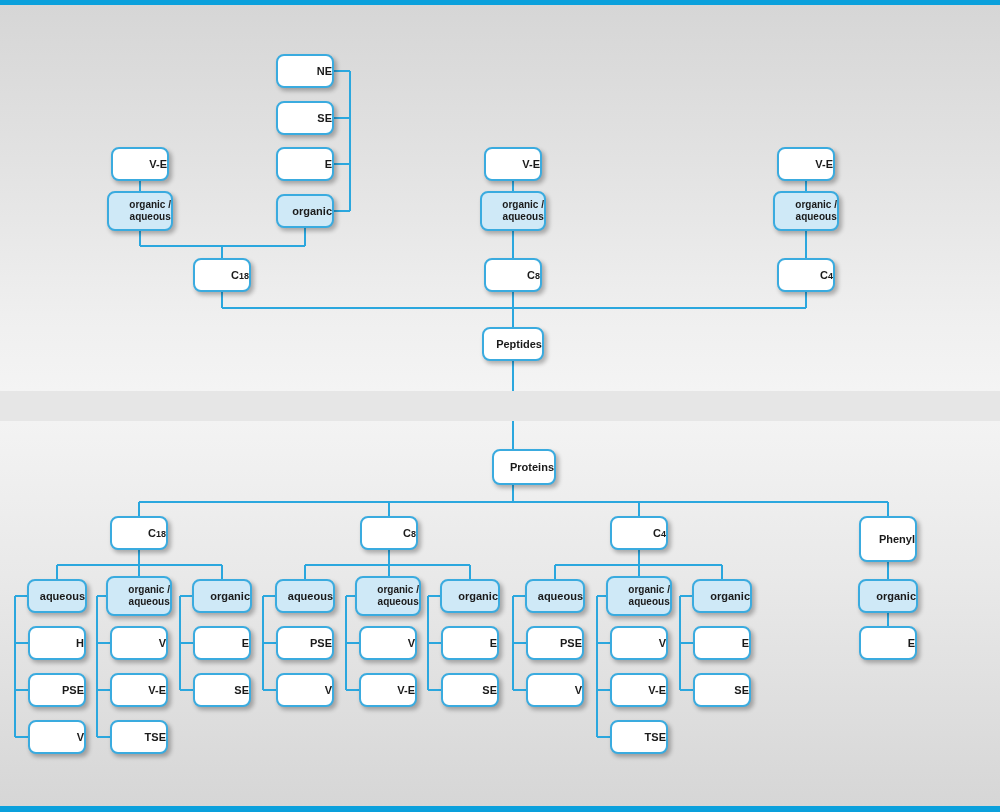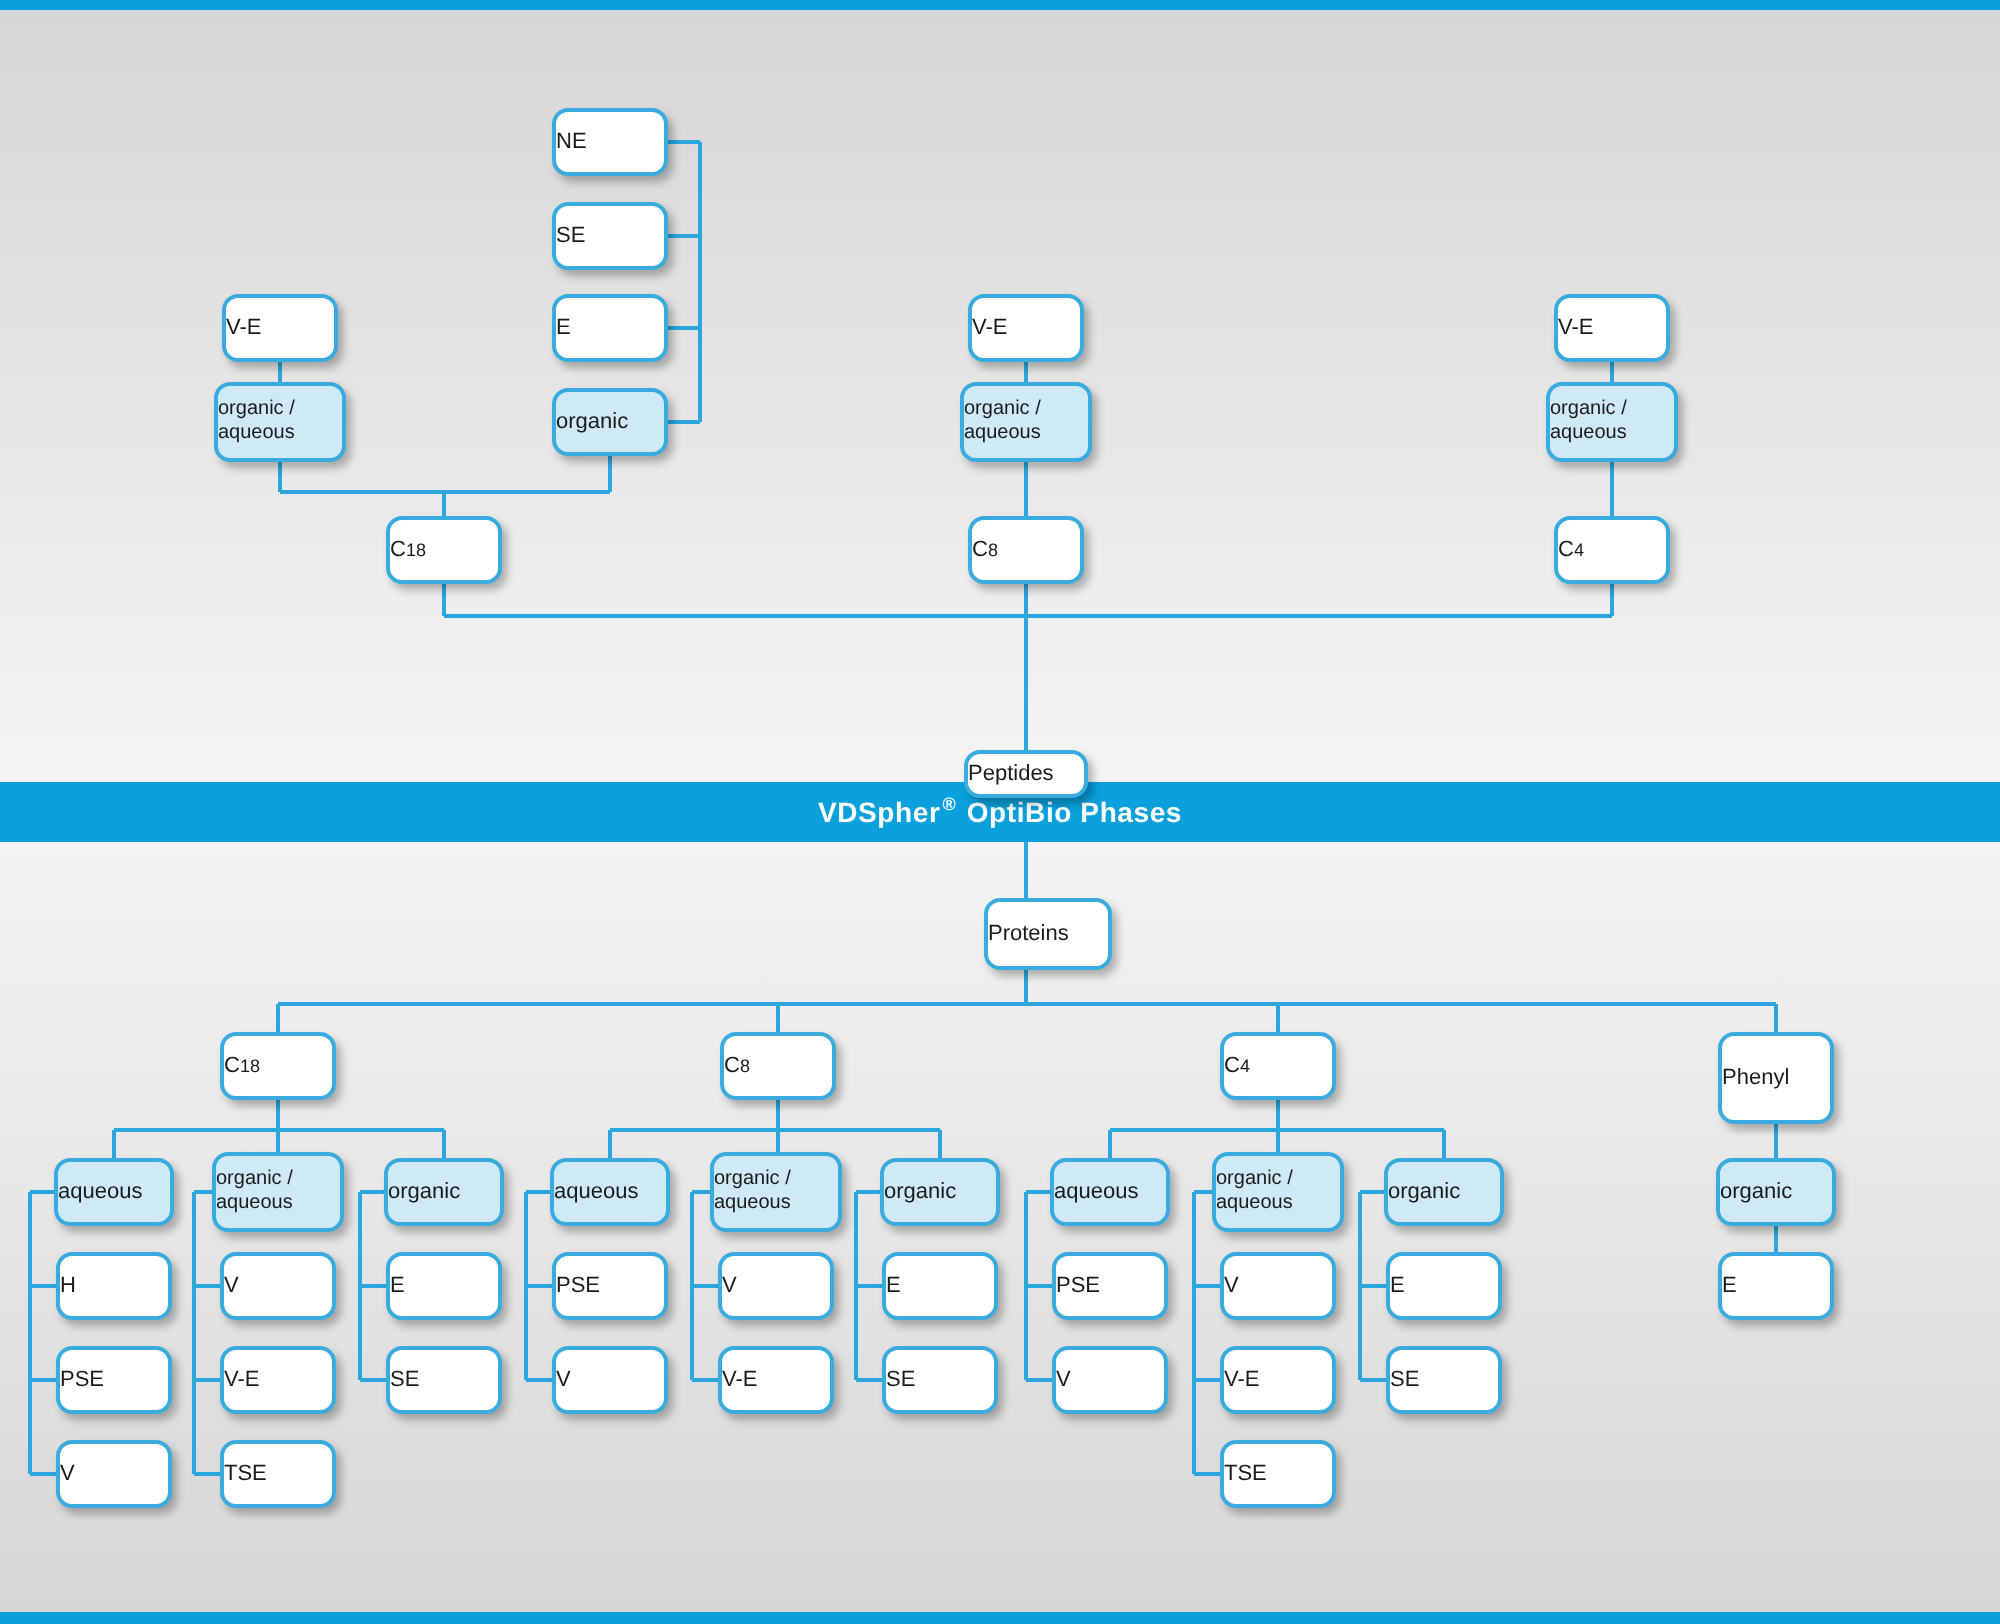--- a/index.html
+++ b/index.html
@@ -17,27 +17,27 @@
   #banner{
     position:absolute;left:0;top:391px;width:100%;height:30px;
     background:var(--accent,#0aa0dc);color:var(--banner-text,#fff);
     display:flex;align-items:center;justify-content:center;
     font-weight:bold;font-size:14px;letter-spacing:.3px;
   }
   #banner sup{font-size:9px;line-height:0;margin:0 1px;}
   #wires{position:absolute;left:0;top:0;}
   .node{
     position:absolute;box-sizing:border-box;
-    display:flex;align-items:center;justify-content:flex-start;text-align:center;
+    display:flex;align-items:center;justify-content:flex-end;text-align:center;
     background:var(--box-fill,#fff);
     border:2px solid var(--box-border,#3aabdf);
     border-radius:8px;
     box-shadow:2.5px 3px 4px rgba(0,0,0,.28);
     color:var(--text,#1a1a1a);
-    font-weight:normal;font-size:11px;line-height:1.1;
+    font-weight:bold;font-size:11px;line-height:1.1;
   }
   .node.highlight{background:var(--highlight-fill,#cfe9f7);}
   .node.twoline{font-size:10px;line-height:1.18;}
   .node .lbl{white-space:pre-line;}
   .digits{font-size:9px;}
 </style>
 </head>
 <body>
 
 <div id="canvas">
@@ -110,23 +110,20 @@
       <line x1="597" y1="596" x2="639" y2="596" stroke="#2ba7de" stroke-width="2"></line>
       <line x1="597" y1="643" x2="639" y2="643" stroke="#2ba7de" stroke-width="2"></line>
       <line x1="597" y1="690" x2="639" y2="690" stroke="#2ba7de" stroke-width="2"></line>
       <line x1="597" y1="737" x2="639" y2="737" stroke="#2ba7de" stroke-width="2"></line>
       <line x1="680" y1="596" x2="680" y2="690" stroke="#2ba7de" stroke-width="2"></line>
       <line x1="680" y1="596" x2="722" y2="596" stroke="#2ba7de" stroke-width="2"></line>
       <line x1="680" y1="643" x2="722" y2="643" stroke="#2ba7de" stroke-width="2"></line>
       <line x1="680" y1="690" x2="722" y2="690" stroke="#2ba7de" stroke-width="2"></line>
     </svg>
 
-  <div id="banner">
-    <span id="banner-title">VDSpher<sup>®</sup> OptiBio Phases</span>
-  </div>
 
   <div id="nodes">
       <div class="node" style="left: 276px; top: 54px; width: 58px; height: 34px;">
         <span class="lbl">NE</span>
       </div>
       <div class="node" style="left: 276px; top: 101px; width: 58px; height: 34px;">
         <span class="lbl">SE</span>
       </div>
       <div class="node" style="left: 276px; top: 147px; width: 58px; height: 34px;">
         <span class="lbl">E</span>
@@ -157,21 +154,21 @@
       </div>
       <div class="node" style="left: 193px; top: 258px; width: 58px; height: 34px;">
         <span class="lbl">C<span class="digits">18</span></span>
       </div>
       <div class="node" style="left: 484px; top: 258px; width: 58px; height: 34px;">
         <span class="lbl">C<span class="digits">8</span></span>
       </div>
       <div class="node" style="left: 777px; top: 258px; width: 58px; height: 34px;">
         <span class="lbl">C<span class="digits">4</span></span>
       </div>
-      <div class="node" style="left: 482px; top: 327px; width: 62px; height: 24px; margin-top: 48px;">
+      <div class="node" style="left: 482px; top: 327px; width: 62px; height: 34px;">
         <span class="lbl">Peptides</span>
       </div>
       <div class="node" style="left: 492px; top: 449px; width: 64px; height: 36px;">
         <span class="lbl">Proteins</span>
       </div>
       <div class="node" style="left: 110px; top: 516px; width: 58px; height: 34px;">
         <span class="lbl">C<span class="digits">18</span></span>
       </div>
       <div class="node" style="left: 360px; top: 516px; width: 58px; height: 34px;">
         <span class="lbl">C<span class="digits">8</span></span>

